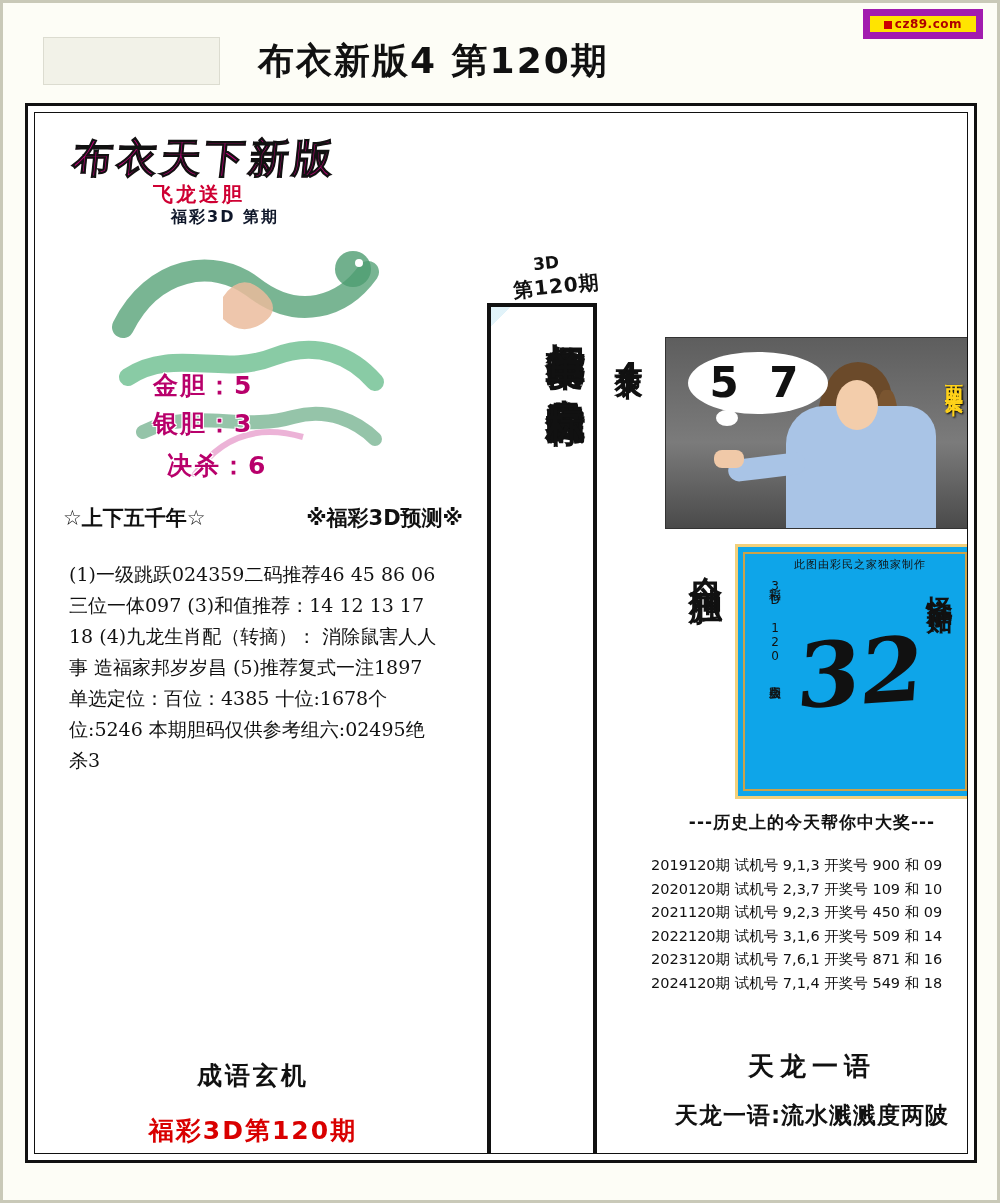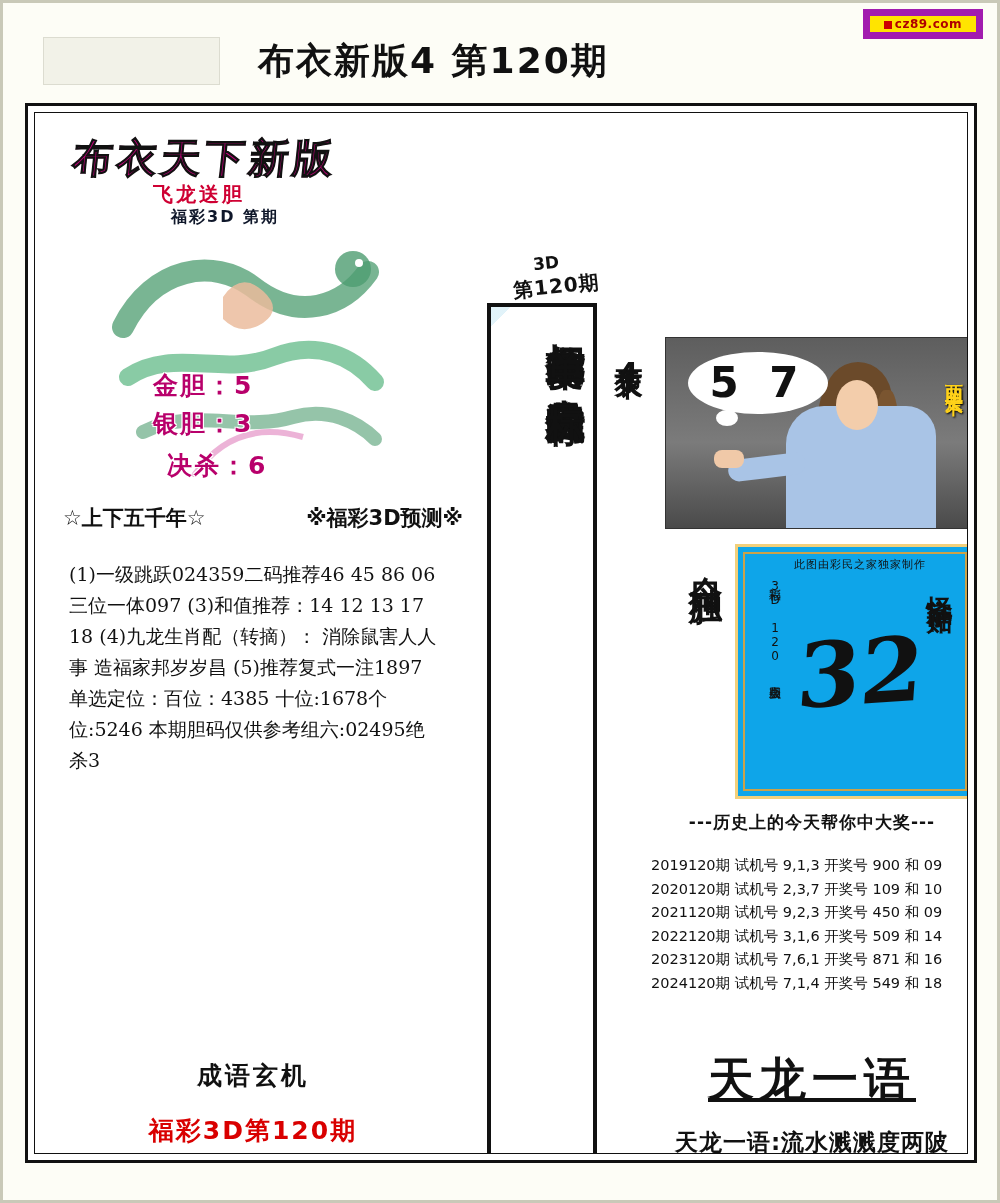--- a/index.html
+++ b/index.html
@@ -209,21 +209,21 @@
   .hist-list{
     position:absolute;left:4px;top:735px;width:326px;
   }
   .hist-list .row{
     font-size:14.5px;color:#111;line-height:23.5px;white-space:nowrap;
     font-family:"DejaVu Sans","Liberation Sans",sans-serif;
   }
   .tianlong{
     position:absolute;left:0;top:930px;width:330px;text-align:center;
   }
-  .tianlong .t-title{font-size:46px;font-weight:bold;color:#111;letter-spacing:6px;text-decoration:underline;}
+  .tianlong .t-title{font-size:26px;font-weight:bold;color:#111;letter-spacing:6px;}
   .tianlong .t-l1{font-size:23px;font-weight:bold;color:#111;margin-top:16px;letter-spacing:1px;white-space:nowrap;}
 </style>
 </head>
 <body>
 
 <div class="page">
 
   <div class="topbar">
     <div class="logo-badge">
       <span class="dot"></span><span>cz89.com</span>

